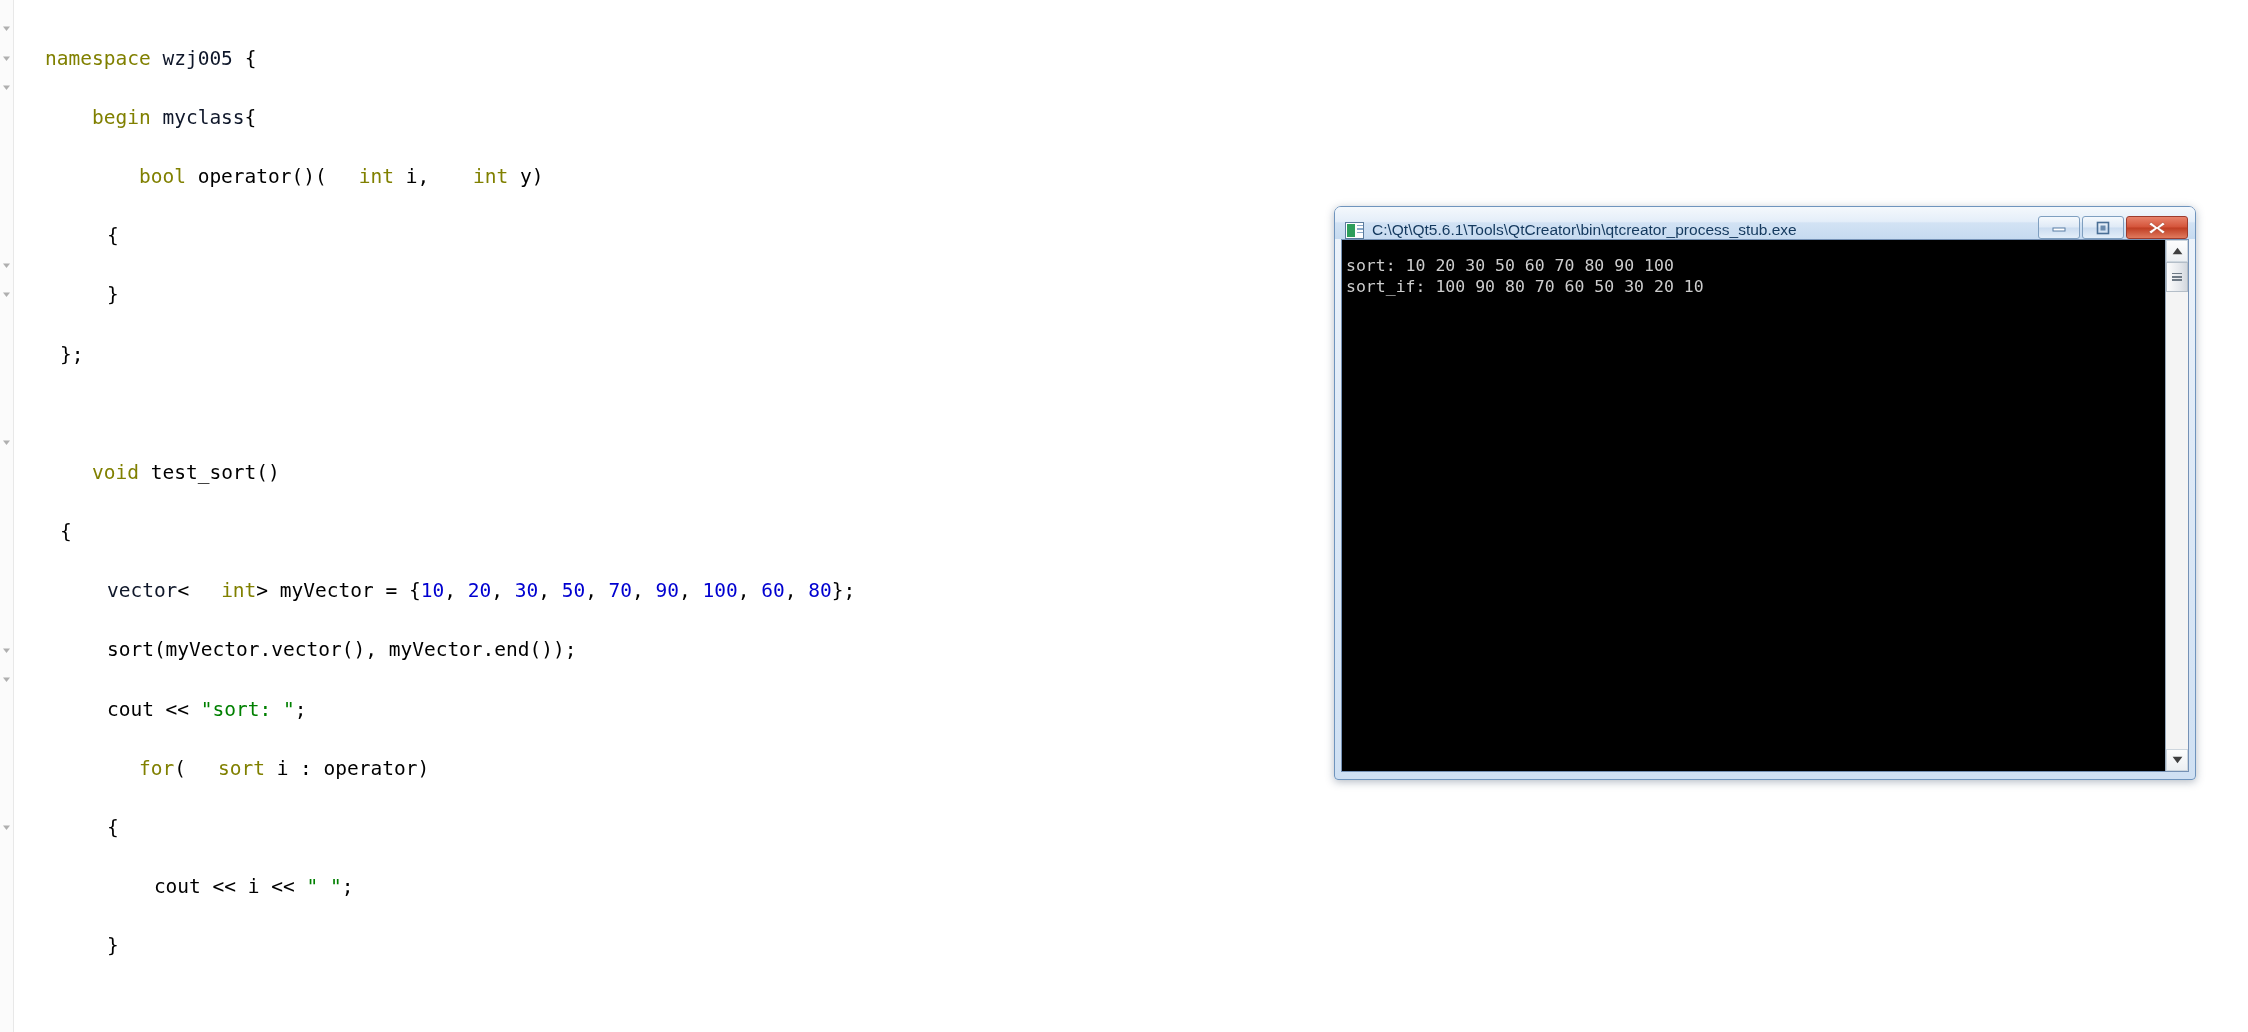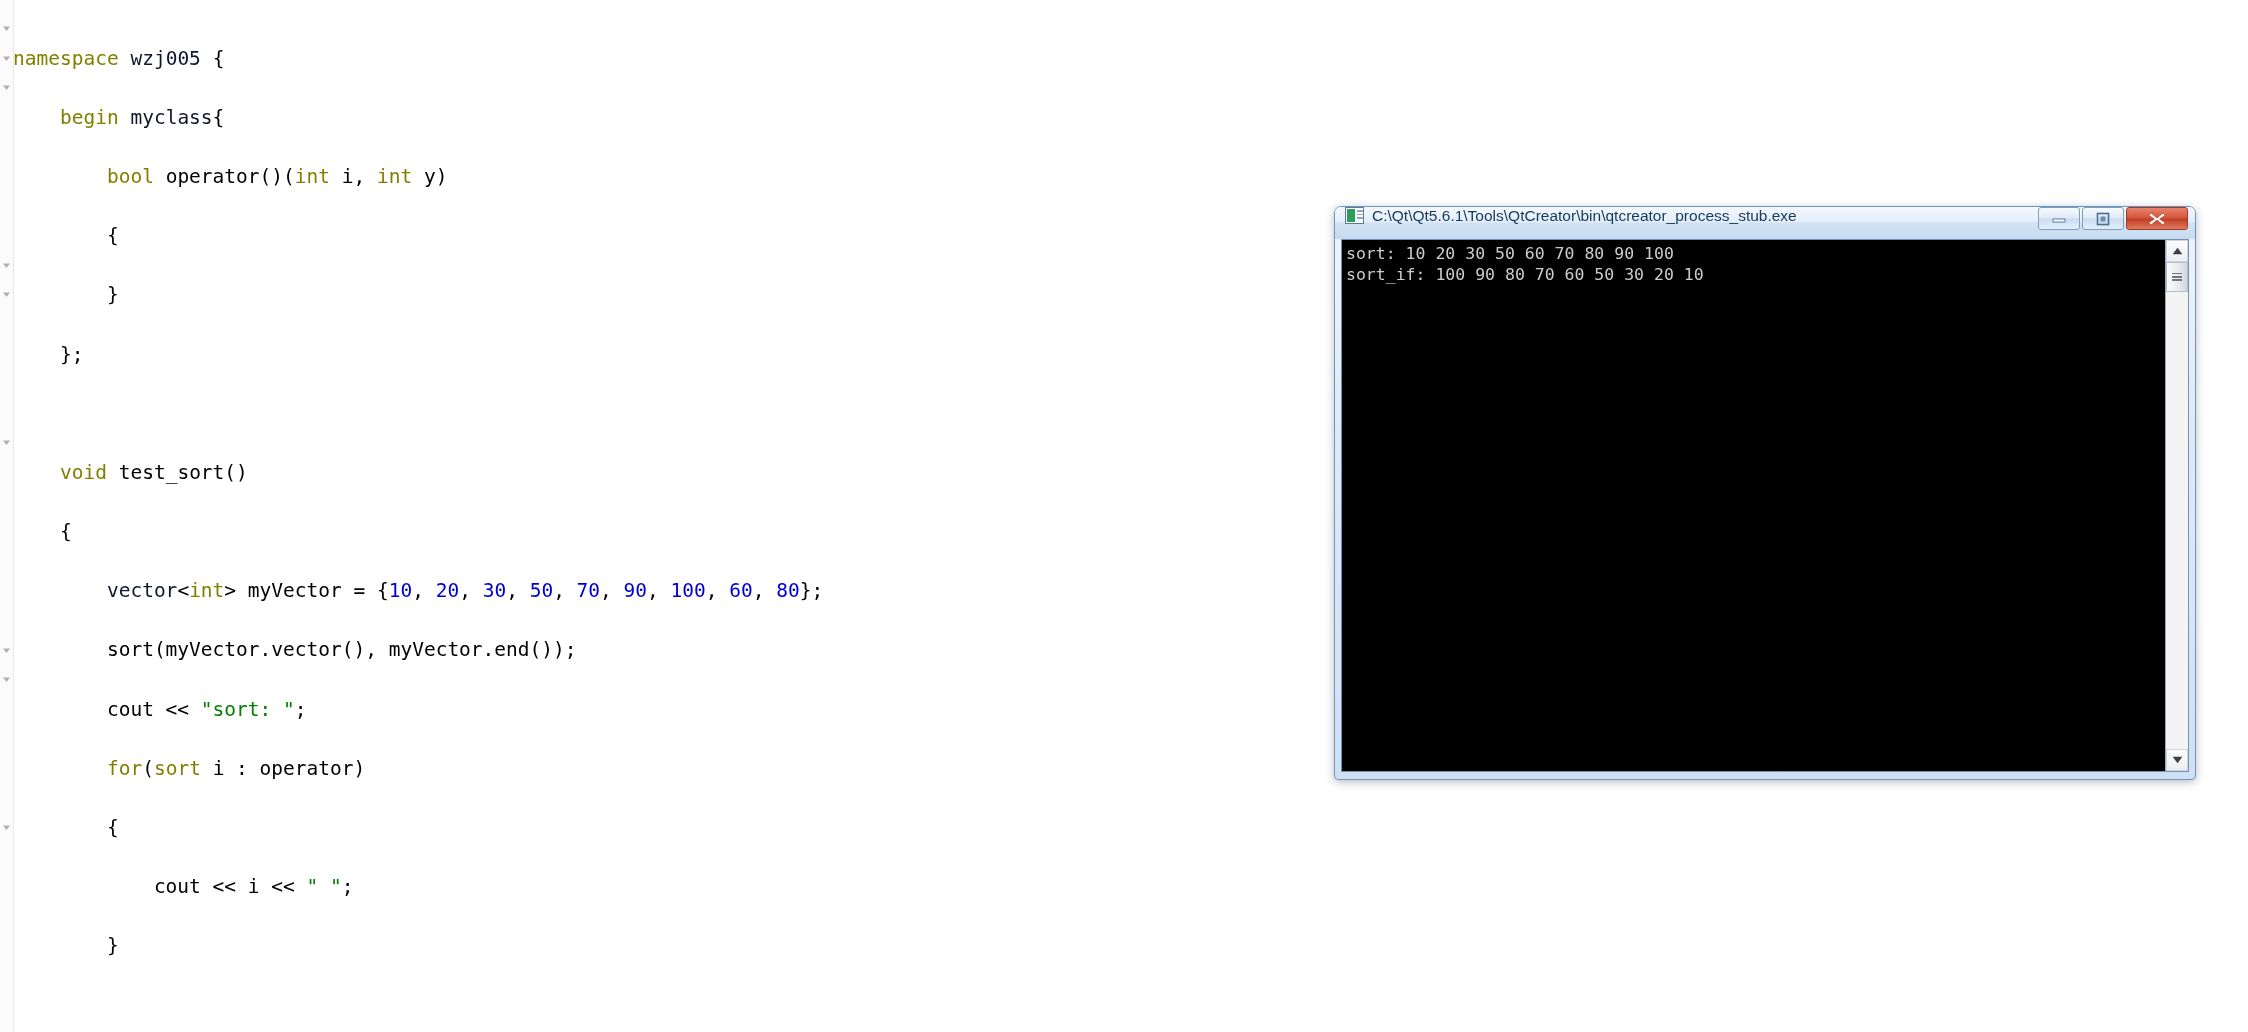--- a/index.html
+++ b/index.html
@@ -46,21 +46,21 @@
     top: 14px;
     font-family: "DejaVu Sans Mono", "Liberation Mono", monospace;
     font-size: 19.5px;
     line-height: 29.6px;
     white-space: pre;
     color: #000000;
     letter-spacing: 0px;
   }
   .ln { display: block; height: 29.6px; }
 
-  .kw   { color: #808000; }           
+  .kw   { color: #808000; padding-left: 32px; }           
   .typ  { color: #0f172a; }           
   .num  { color: #0000d0; }           
   .str  { color: #008000; }           
   .cmt  { color: #008000; }           
   .pln  { color: #000000; }
 
   
   #console-window {
     position: absolute;
     left: 1334px;
@@ -71,21 +71,21 @@
     border: 1px solid #6f94bd;
     border-radius: 7px 7px 4px 4px;
     box-shadow: 0 2px 9px rgba(40,60,90,0.35);
     box-sizing: border-box;
     padding: 0;
   }
   #title-bar {
     position: relative;
     height: 32px;
     display: flex;
-    align-items: flex-start;
+    align-items: flex-end;
     padding: 0 4px 0 10px;
     border-radius: 6px 6px 0 0;
     background: linear-gradient(to bottom, #f4f8fc 0%, #e4eef9 45%, #d2e2f4 50%, #c6daf0 100%);
   }
   #console-app-icon {
     width: 19px; height: 17px;
     flex: 0 0 auto;
     margin-right: 8px;
     border: 1px solid #5c7c9e;
     background: #ffffff;
@@ -145,21 +145,21 @@
     box-sizing: border-box;
     background: #000000;
   }
   #console-text {
     flex: 1 1 auto;
     background: #000000;
     color: #cccccc;
     font-family: "DejaVu Sans Mono", "Liberation Mono", monospace;
     font-size: 16.5px;
     line-height: 21px;
-    padding: 3px 0 0 4px;
+    padding: 15px 0 0 4px;
     white-space: pre;
     overflow: hidden;
   }
   #console-scrollbar {
     flex: 0 0 auto;
     width: 23px;
     background: #f0f0f0;
     border-left: 1px solid #9aabbe;
     display: flex;
     flex-direction: column;

